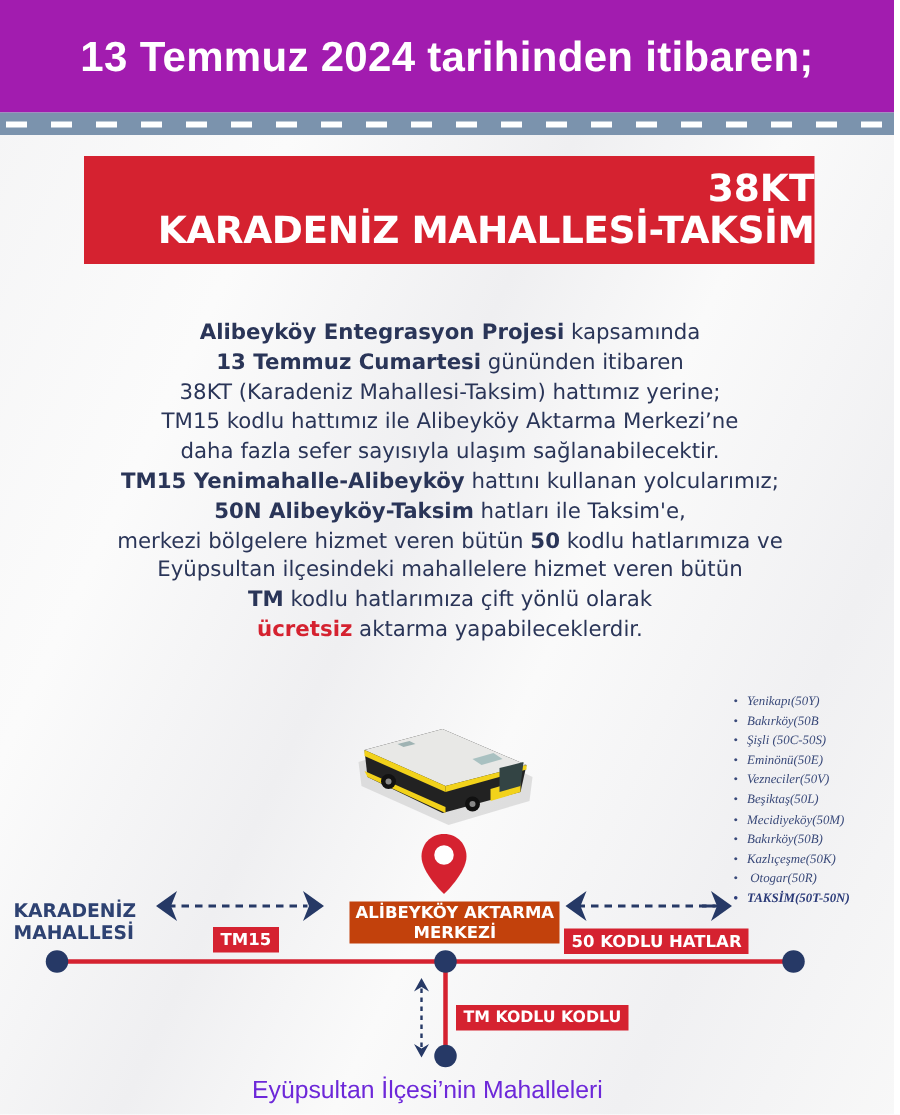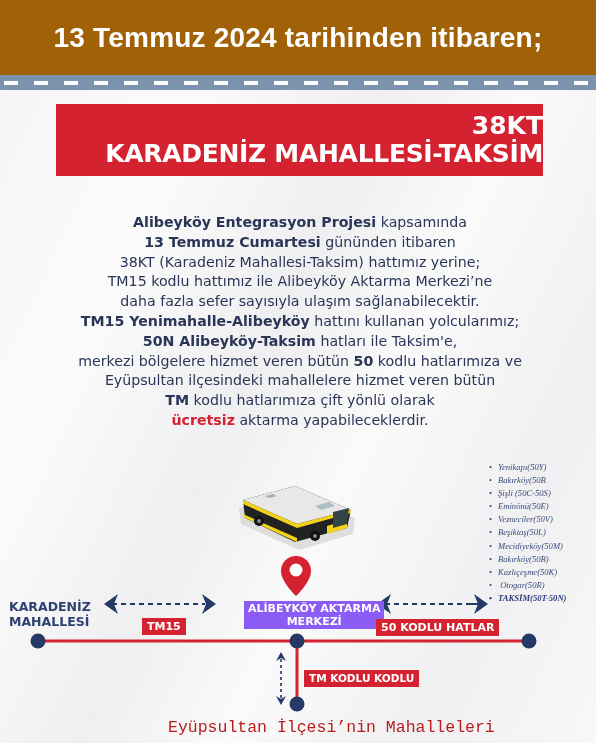--- a/index.html
+++ b/index.html
@@ -4,21 +4,21 @@
 <style>
   * { box-sizing: border-box; margin: 0; padding: 0; }
   html, body { width: 600px; height: 743px; overflow: hidden; }
   body {
     font-family: "Liberation Sans", sans-serif;
     background: linear-gradient(115deg, #f4f4f5 0%, #fbfbfb 25%, #efeff1 45%, #fafafa 60%, #f0f0f2 80%, #f8f8f8 100%);
     position: relative;
   }
   .header {
     position: absolute; left: 0; top: 0; width: 596px; height: 75px;
-    background: #a16207;
+    background: #a21caf;
     display: flex; align-items: center; justify-content: center;
   }
   .header-title {
     color: #fff; font-size: 28px; font-weight: bold; letter-spacing: 0.2px;
     font-family: "Liberation Sans", sans-serif;
   }
   .dash-strip {
     position: absolute; left: 0; top: 75px; width: 596px; height: 15px;
     background: #7b93ad;
     display: flex; align-items: center; gap: 16px; padding-left: 4px;
@@ -49,35 +49,35 @@
   }
   .dest-list li::before { content: "\2022"; margin-right: 6px; font-style: normal; }
   .dest-list li.strong { font-weight: bold; color: #2a3a78; }
   .bus { position: absolute; left: 235px; top: 484px; width: 125px; height: 68px; }
   .pin { position: absolute; left: 280px; top: 555px; width: 32px; height: 42px; }
   .lbl-karadeniz {
     position: absolute; left: 9px; top: 599px; color: #2e4272; font-weight: bold;
     font-size: 12.5px; line-height: 15px; font-family: "DejaVu Sans", sans-serif;
   }
   .center-box {
-    position: absolute; left: 233px; top: 601px; background: #8b5cf6; color: #fff;
+    position: absolute; left: 233px; top: 601px; background: #c2410c; color: #fff;
     font-weight: bold; font-size: 11px; line-height: 13px; text-align: center;
-    font-family: "DejaVu Sans", sans-serif; padding: 1px 4px; margin-left: 11px;
+    font-family: "DejaVu Sans", sans-serif; padding: 1px 4px;
   }
   .tag {
     position: absolute; background: #d52230; color: #fff; font-weight: bold;
     font-family: "DejaVu Sans", sans-serif; font-size: 11px; padding: 2px 5px; line-height: 13px;
   }
   .tag-tm15 { left: 142px; top: 618px; }
   .tag-50 { left: 376px; top: 619px; }
   .tag-tm { left: 304px; top: 670px; font-size: 10.5px; }
   svg.lines { position: absolute; left: 0; top: 0; width: 600px; height: 743px; }
   .bottom-label {
-    position: absolute; left: 168px; top: 718px; color: #b91c1c;
-    font-family: Liberation Mono, monospace; font-size: 16.5px;
+    position: absolute; left: 168px; top: 718px; color: #6d28d9;
+    font-family: Liberation Sans, sans-serif; font-size: 16.5px;
   }
 </style>
 </head>
 <body>
 
 <div class="header">
   <div class="header-title">13 Temmuz 2024 tarihinden itibaren;</div>
 </div>
 <div class="dash-strip" id="strip">
     <span></span>

